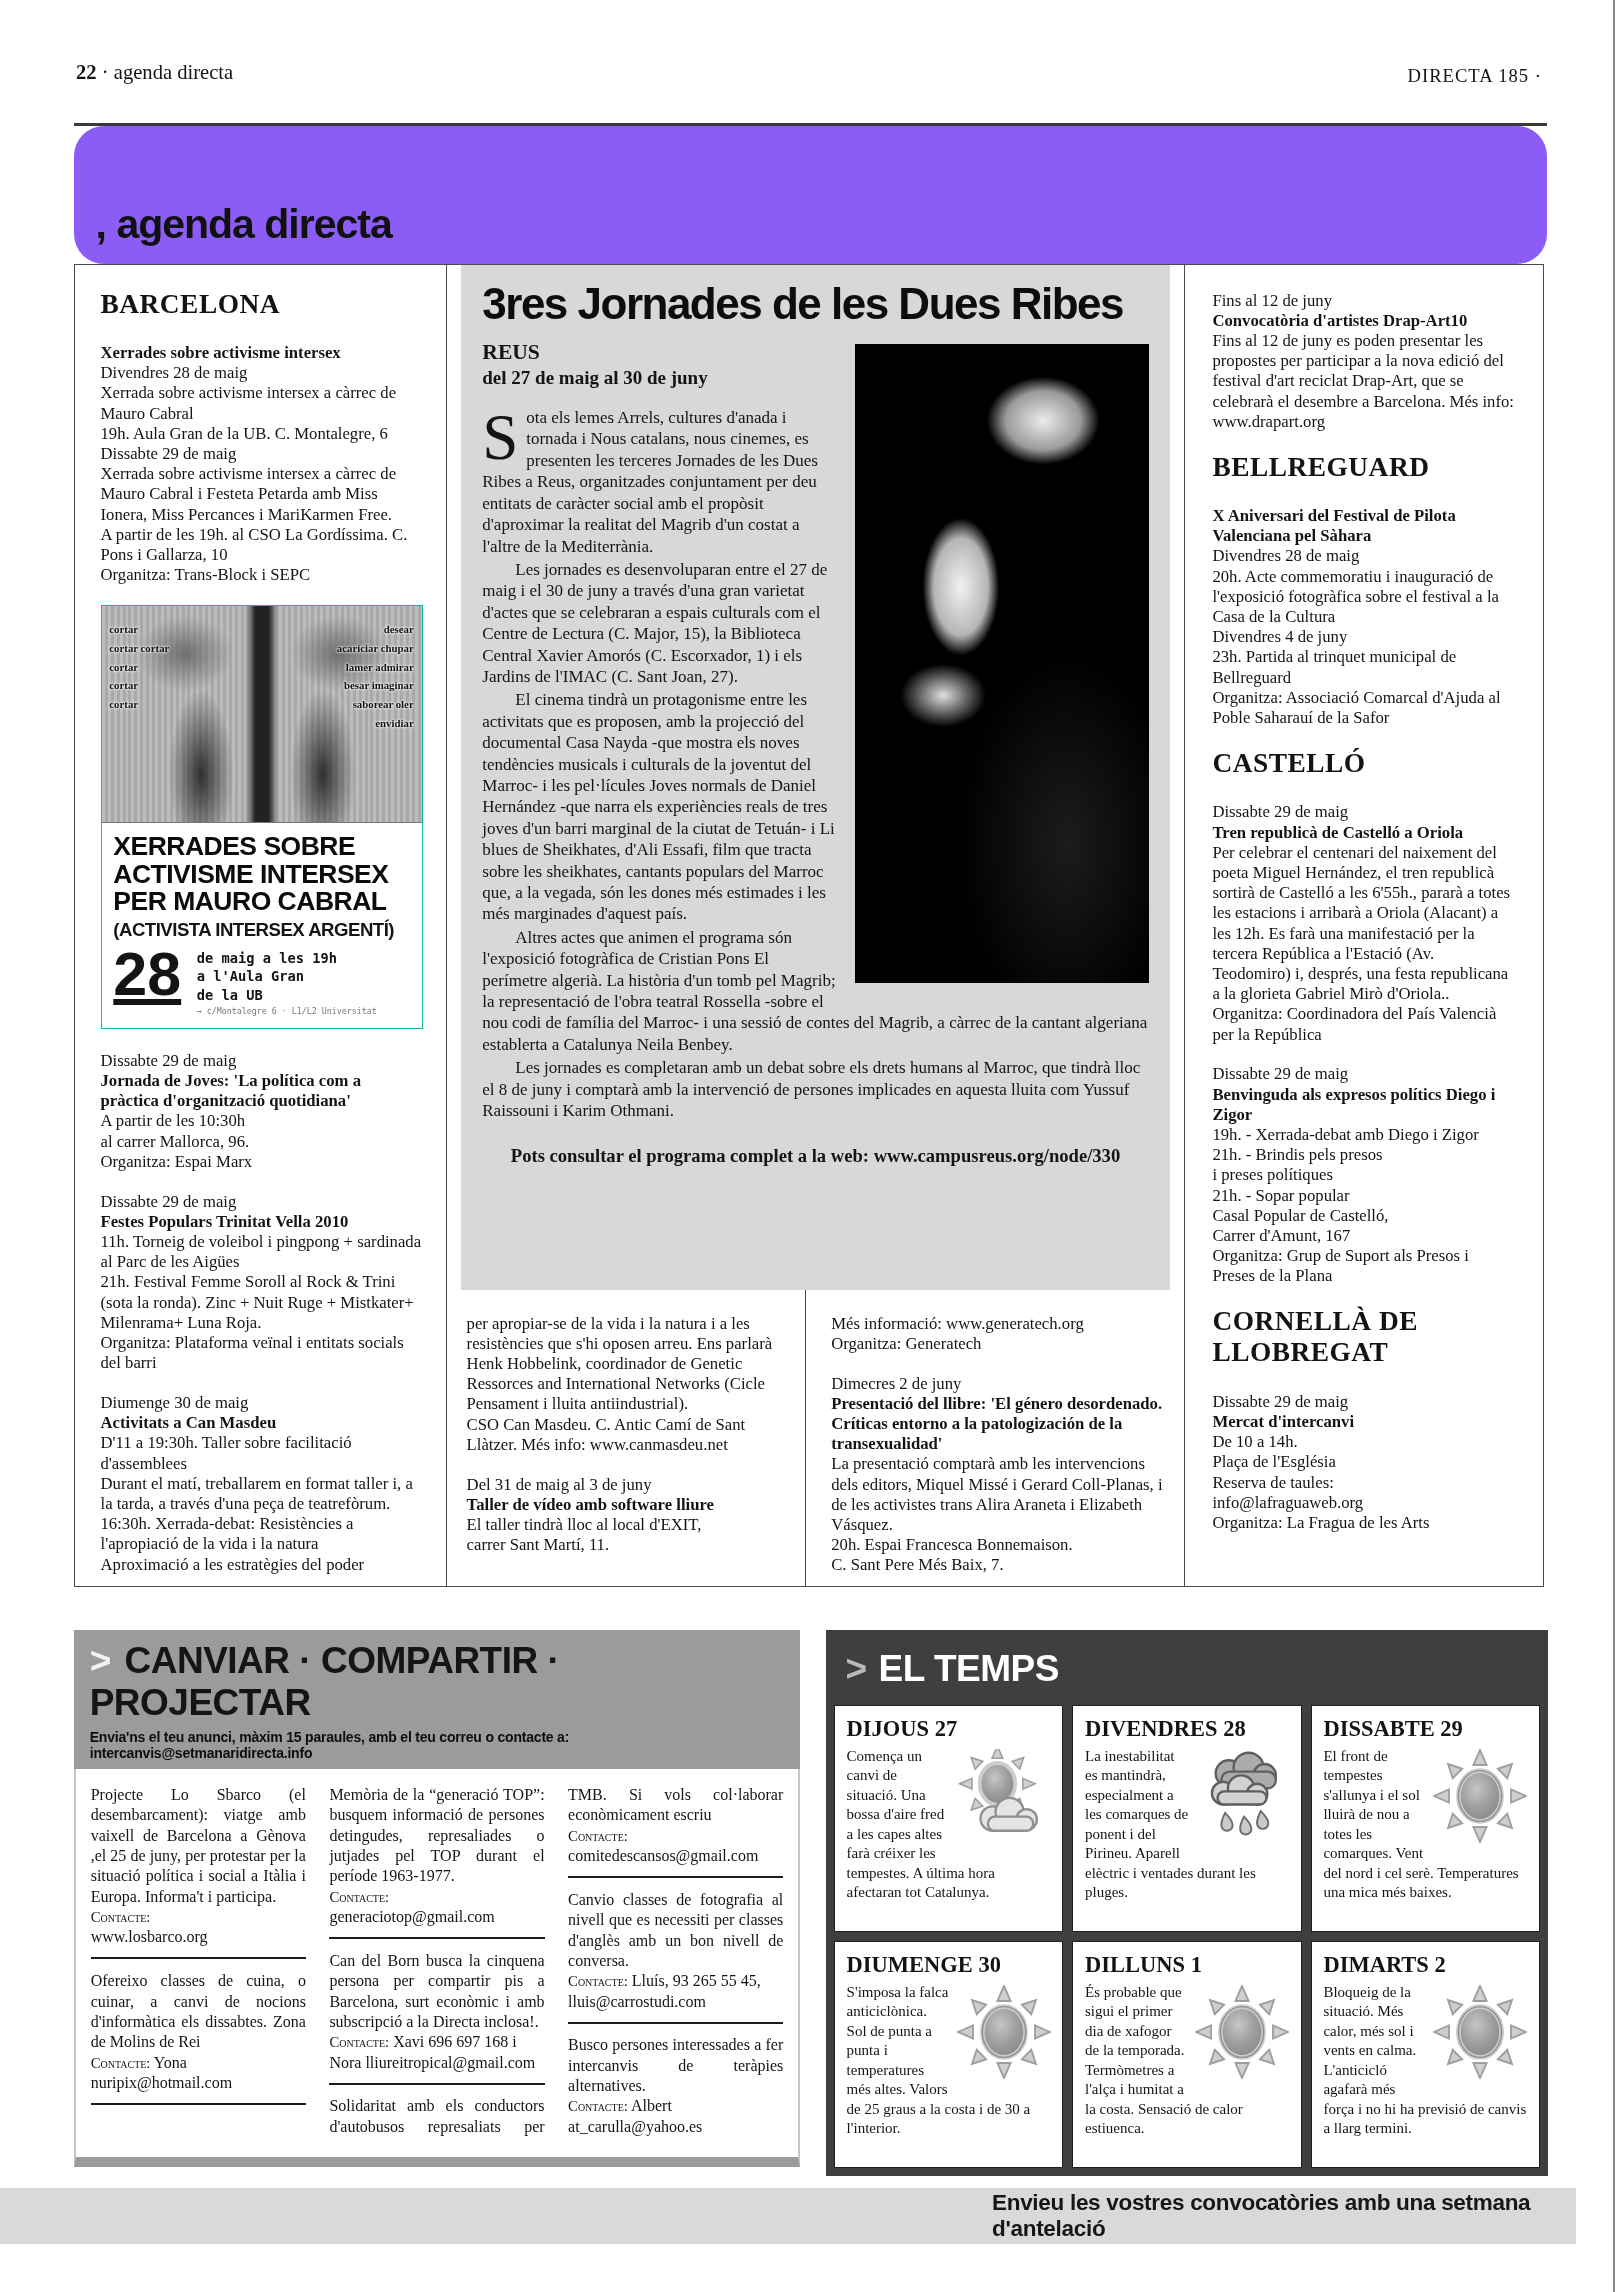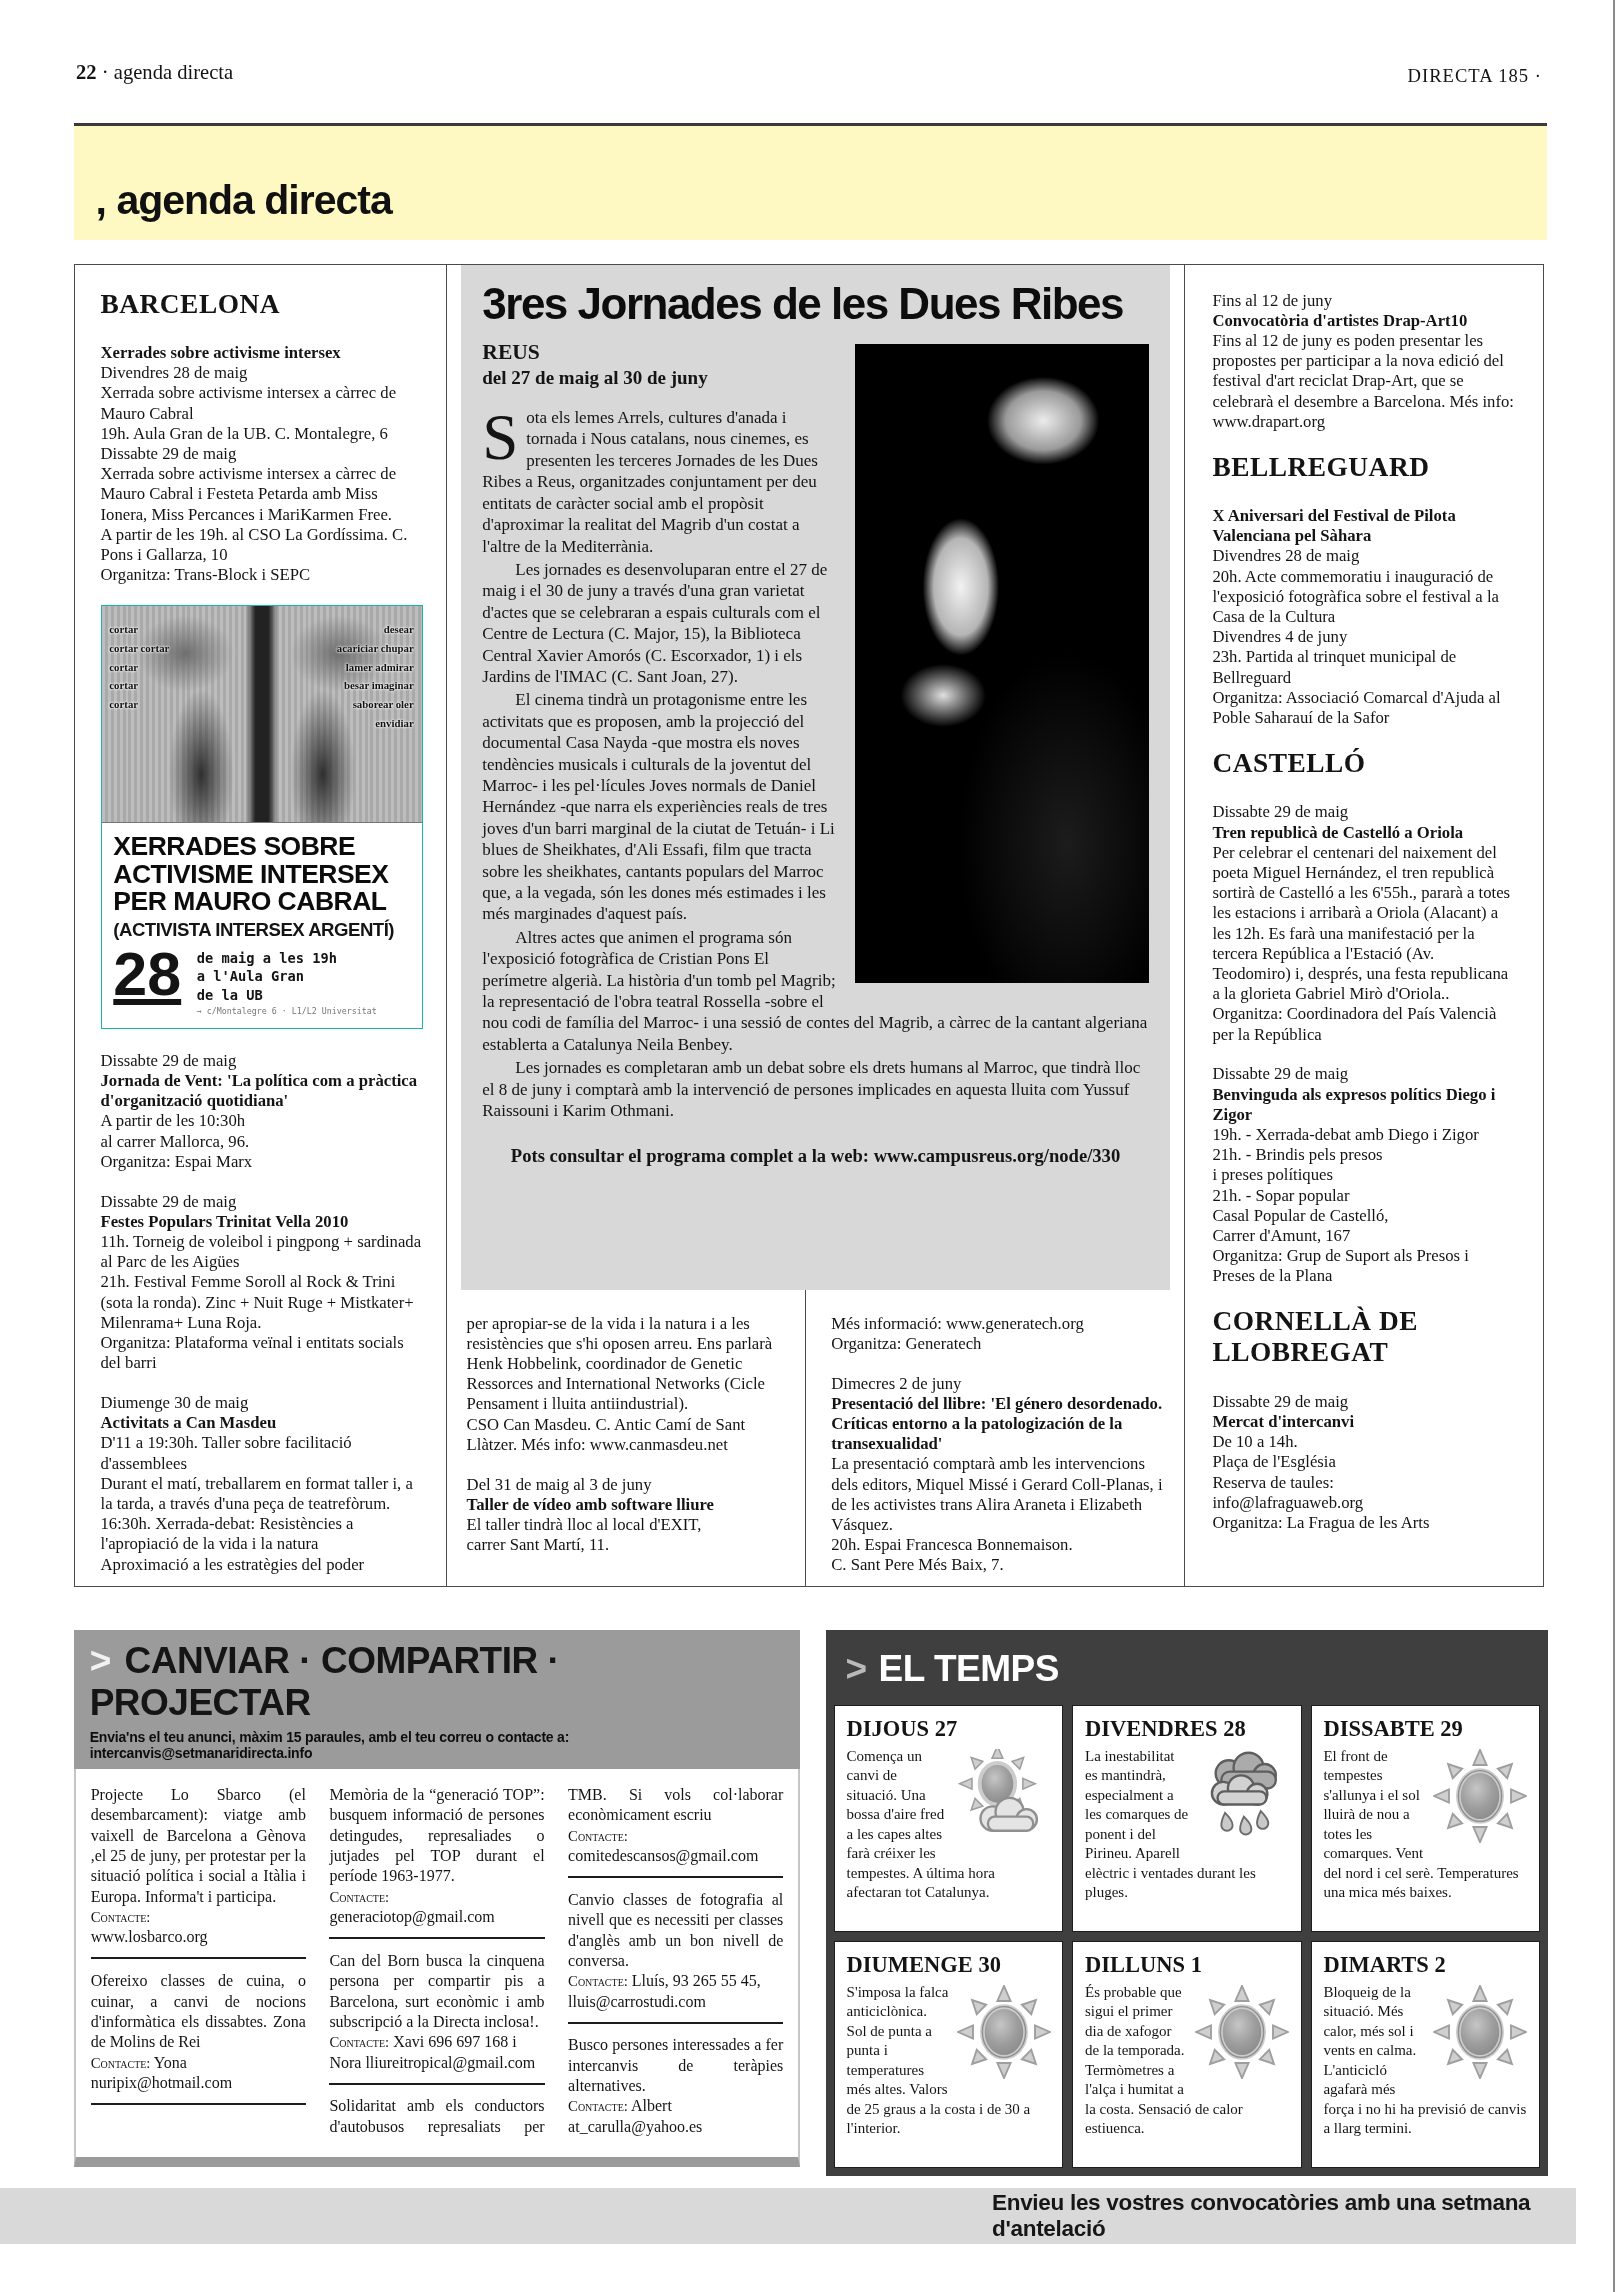--- a/index.html
+++ b/index.html
@@ -7,21 +7,21 @@
     width:1620px;height:2293px;position:relative;background:#fff;
     font-family:"Liberation Serif", serif;color:#141414;overflow:hidden;
   }
   .pre{white-space:pre-line;}
 
   
   .hdr-left{position:absolute;left:76px;top:61px;font-size:20.6px;}
   .hdr-left b{font-weight:bold;}
   .hdr-right{position:absolute;right:78px;top:65px;font-size:18.6px;letter-spacing:1px;}
   .top-rule{position:absolute;left:74px;top:123px;width:1473px;height:2.9px;background:#3a3a3a;}
-  .banner{position:absolute;left:74px;top:126px;width:1473px;height:114px;background:#fef9c3;}
+  .banner{position:absolute;left:74px;top:126px;width:1473px;height:138px;background:#8b5cf6;border-radius:30px;}
   .banner span{
     position:absolute;left:21.6px;bottom:15.7px;font-family:"Liberation Sans",sans-serif;
     font-weight:800;font-size:41px;letter-spacing:-1px;color:#111;
   }
 
   
   .main{
     position:absolute;left:74px;top:264px;width:1470px;height:1323px;
     border:1px solid #4a4a4a;box-sizing:border-box;display:flex;background:#fff;
   }
@@ -251,21 +251,21 @@
 a l'Aula Gran
 de la UB</div>
               <div class="metro-note">→ c/Montalegre 6 · L1/L2 Universitat</div>
             </div>
           </div>
         </div>
       </div>
 
       <div class="event">
         <div class="date">Dissabte 29 de maig</div>
-        <div class="title">Jornada de Vent: 'La política com a pràctica d'organització quotidiana'</div>
+        <div class="title">Jornada de Joves: 'La política com a pràctica d'organització quotidiana'</div>
         <div class="body pre">A partir de les 10:30h
 al carrer Mallorca, 96.
 Organitza: Espai Marx</div>
       </div>
 
       <div class="event">
         <div class="date">Dissabte 29 de maig</div>
         <div class="title">Festes Populars Trinitat Vella 2010</div>
         <div class="body pre">11h. Torneig de voleibol i pingpong + sardinada al Parc de les Aigües
 21h. Festival Femme Soroll al Rock &amp; Trini (sota la ronda). Zinc + Nuit Ruge + Mistkater+ Milenrama+ Luna Roja.

